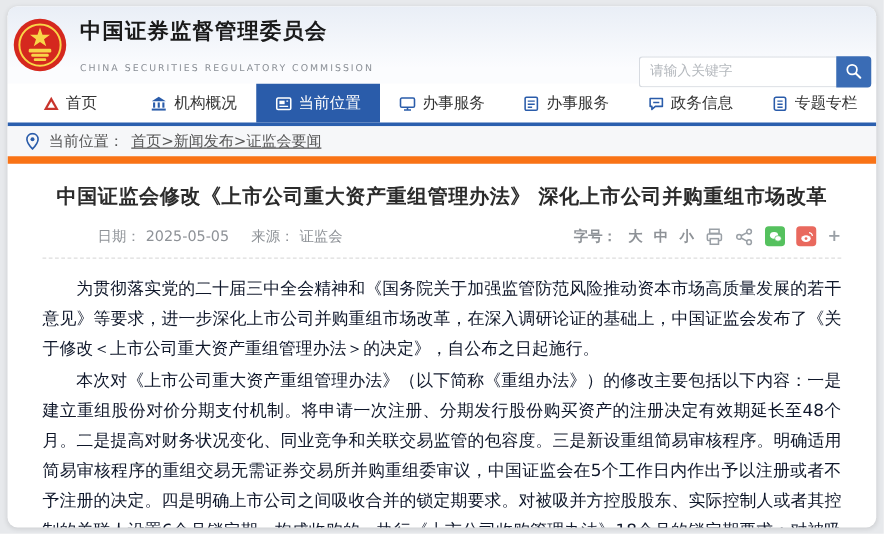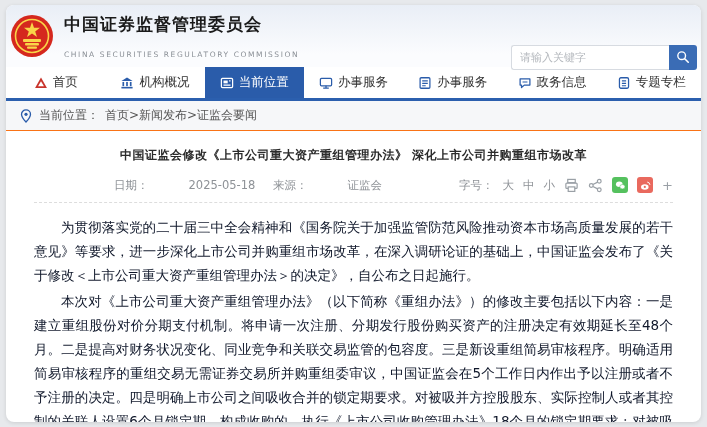--- a/index.html
+++ b/index.html
@@ -41,38 +41,38 @@
   }
   .nav-item {
     flex:1; display:flex; align-items:center; justify-content:center;
     gap:5px; font-size:12.5px; color:#333; cursor:pointer; white-space:nowrap;
   }
   .nav-item .nicon { width:14px; height:14px; display:inline-flex; color:#2a5caa; }
   .nav-item.active { background:#2a5caa; color:#fff; }
   .nav-item.active .nicon { color:#fff; }
   
   .breadcrumb {
-    height:30px; background:#f6f7f9; border-bottom:1px solid #f97316;
+    height:30px; background:#f6f7f9; border-bottom:6px solid #f97316;
     display:flex; align-items:center; padding:0 14px; font-size:12px; color:#555;
   }
   .crumb-pin { width:12px; height:14px; margin-right:7px; }
   .crumb-label { color:#555; }
-  .crumb-path { color:#555; margin-left:6px; }
+  .crumb-path { color:#555; margin-left:6px;text-decoration:underline; }
   
   .article { padding:16px 28px 0 28px; }
   .article-title {
-    text-align:center; font-size:12px; font-weight:bold; color:#2b2b2b;
+    text-align:center; font-size:16px; font-weight:bold; color:#2b2b2b;
     letter-spacing:.5px;
   }
   .meta-row {
     margin-top:13px; display:flex; align-items:center;
     padding-left:44px; font-size:11.5px; color:#8e9297;
   }
-  .meta-left span { margin-right:4px;margin-left:36px; }
-  .meta-right { margin-left:auto; display:flex; align-items:center; gap:9px; color:#8e9297; }
+  .meta-left span { margin-right:4px; }
+  .meta-right { margin-left:auto; display:flex; align-items:center; gap:9px; color:#8e9297;font-weight:bold; }
   .font-size-opt { cursor:pointer; }
   .mini-icon { width:15px; height:15px; display:inline-flex; cursor:pointer; }
   .share-badge {
     width:16px; height:16px; border-radius:3px; display:inline-flex;
     align-items:center; justify-content:center; color:#fff; font-size:9px; cursor:pointer;
   }
   .wechat { background:#55c15e; }
   .weibo  { background:#e9695e; }
   .more-share { color:#9aa0a6; font-size:13px; cursor:pointer; }
   .divider { margin-top:9px; border-top:1px dashed #ddd; }
@@ -194,21 +194,21 @@
     </svg>
     <span class="crumb-label">当前位置：</span>
     <span class="crumb-path">首页&gt;新闻发布&gt;证监会要闻</span>
   </div>
 
   <div class="article">
     <div class="article-title">中国证监会修改《上市公司重大资产重组管理办法》 深化上市公司并购重组市场改革</div>
 
     <div class="meta-row">
       <div class="meta-left">
-        <span>日期：</span><span>2025-05-18</span>
+        <span>日期：</span><span>2025-05-05</span>
         <span style="margin-left:10px">来源：</span><span>证监会</span>
       </div>
       <div class="meta-right">
         <span>字号：</span>
         <span class="font-size-opt">大</span>
         <span class="font-size-opt">中</span>
         <span class="font-size-opt">小</span>
         <span class="mini-icon">
           <svg viewBox="0 0 16 16">
               <rect x="4" y="1.5" width="8" height="3.5" fill="none" stroke="#9aa0a6" stroke-width="1.3"></rect>

